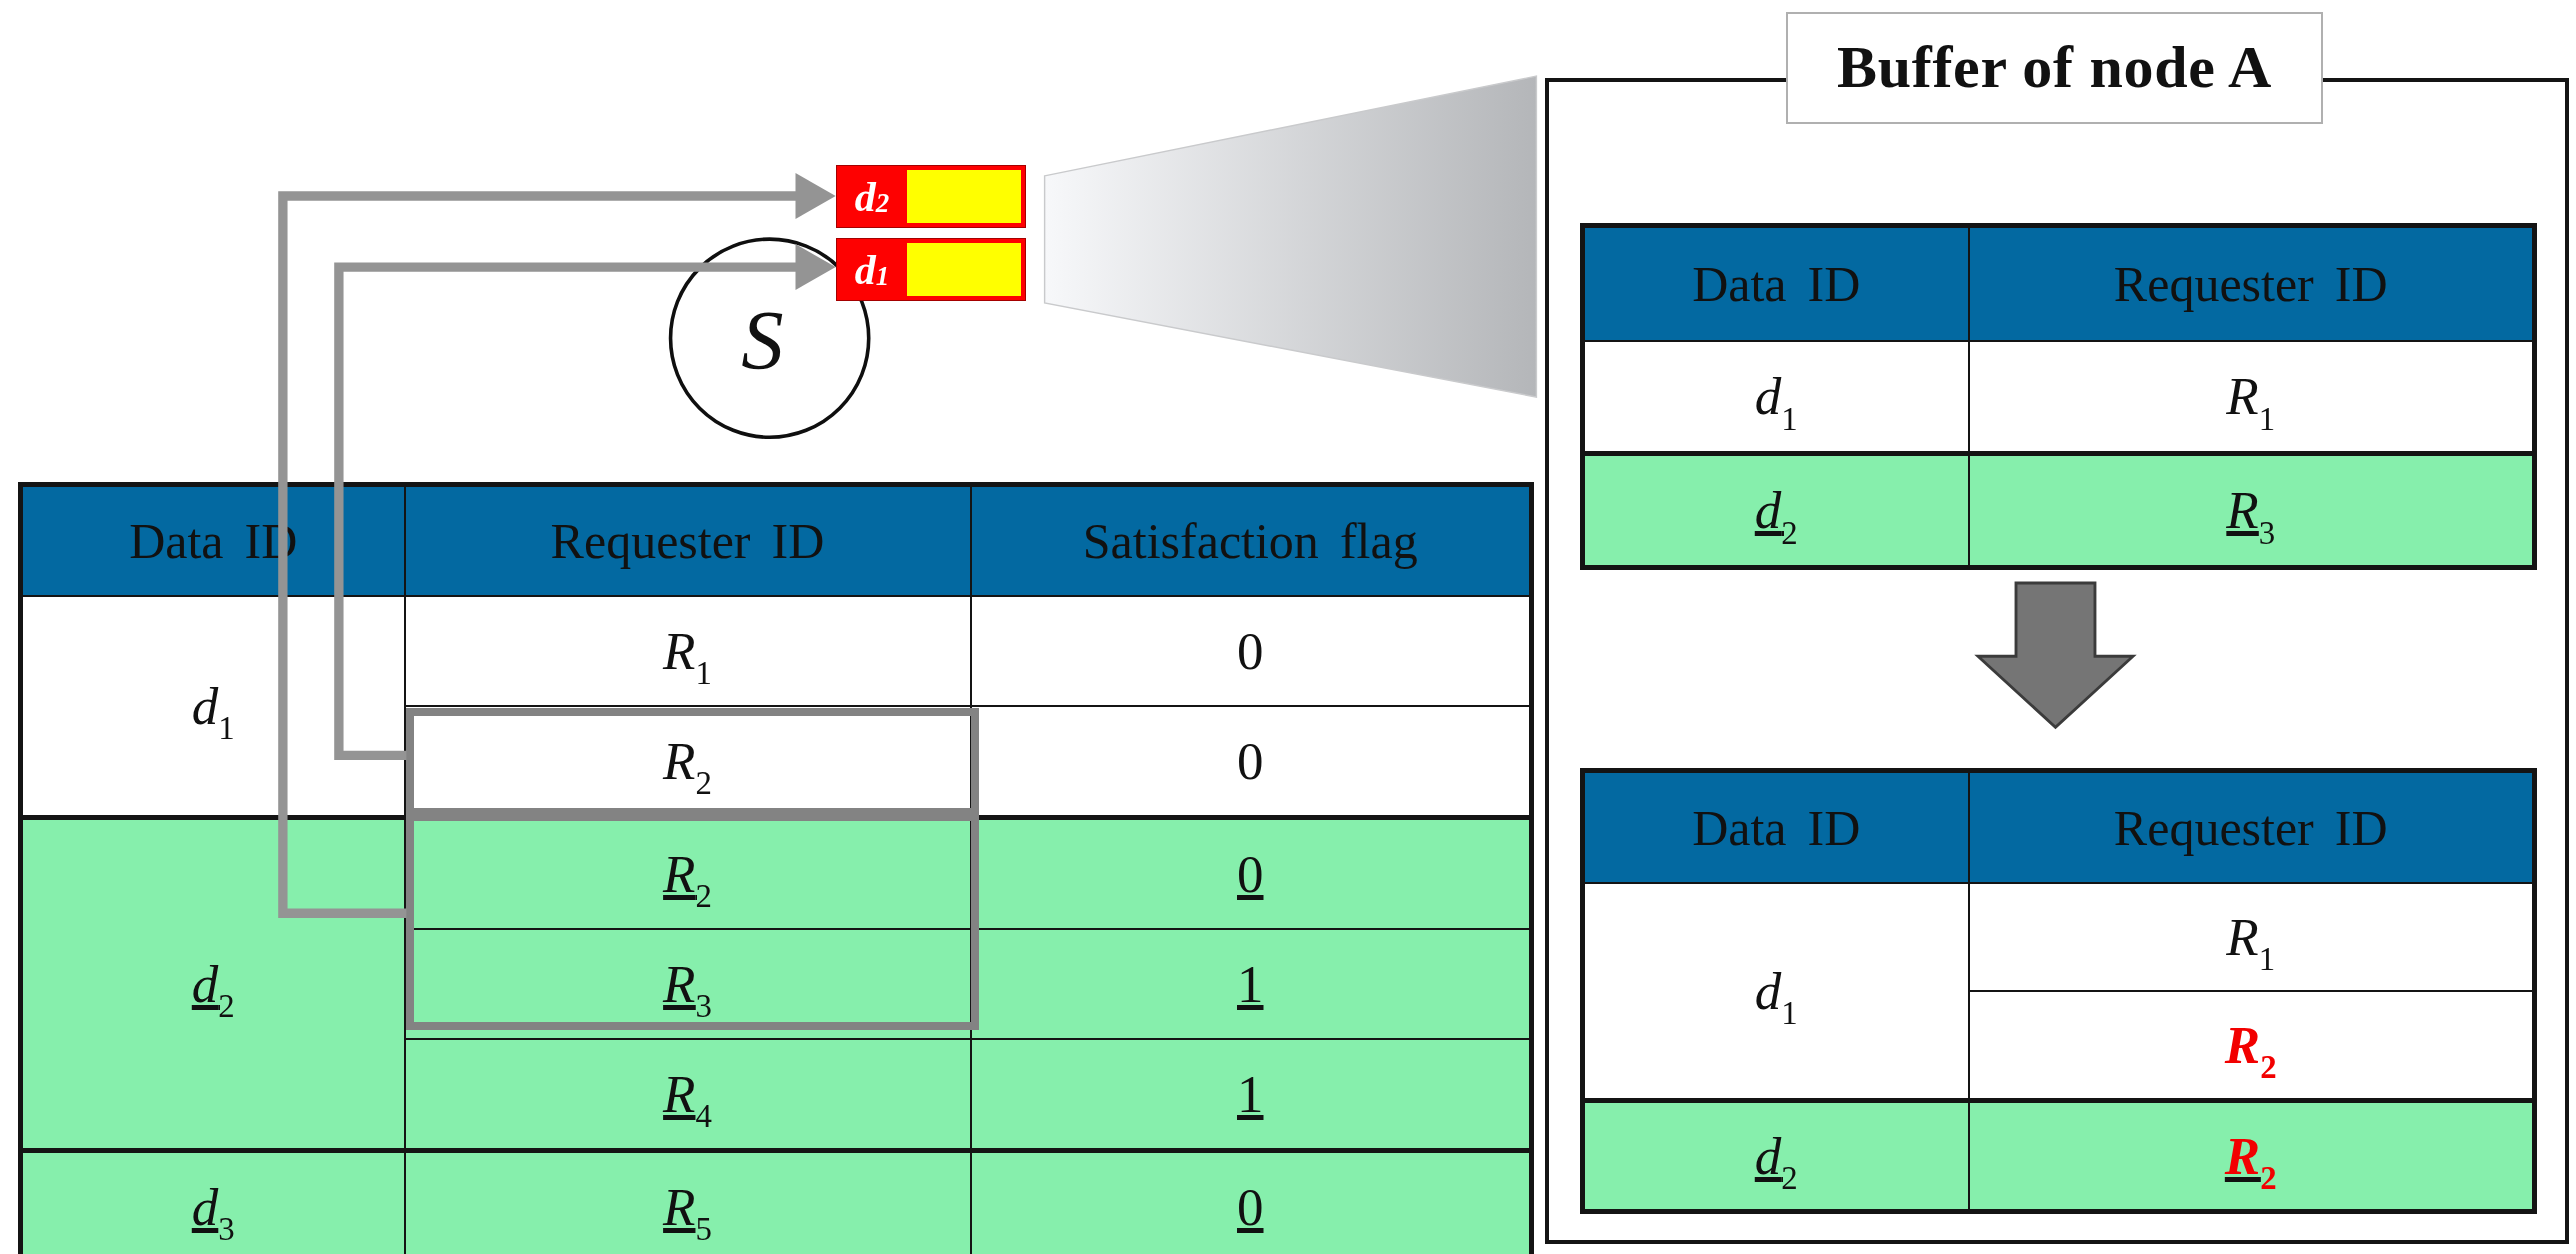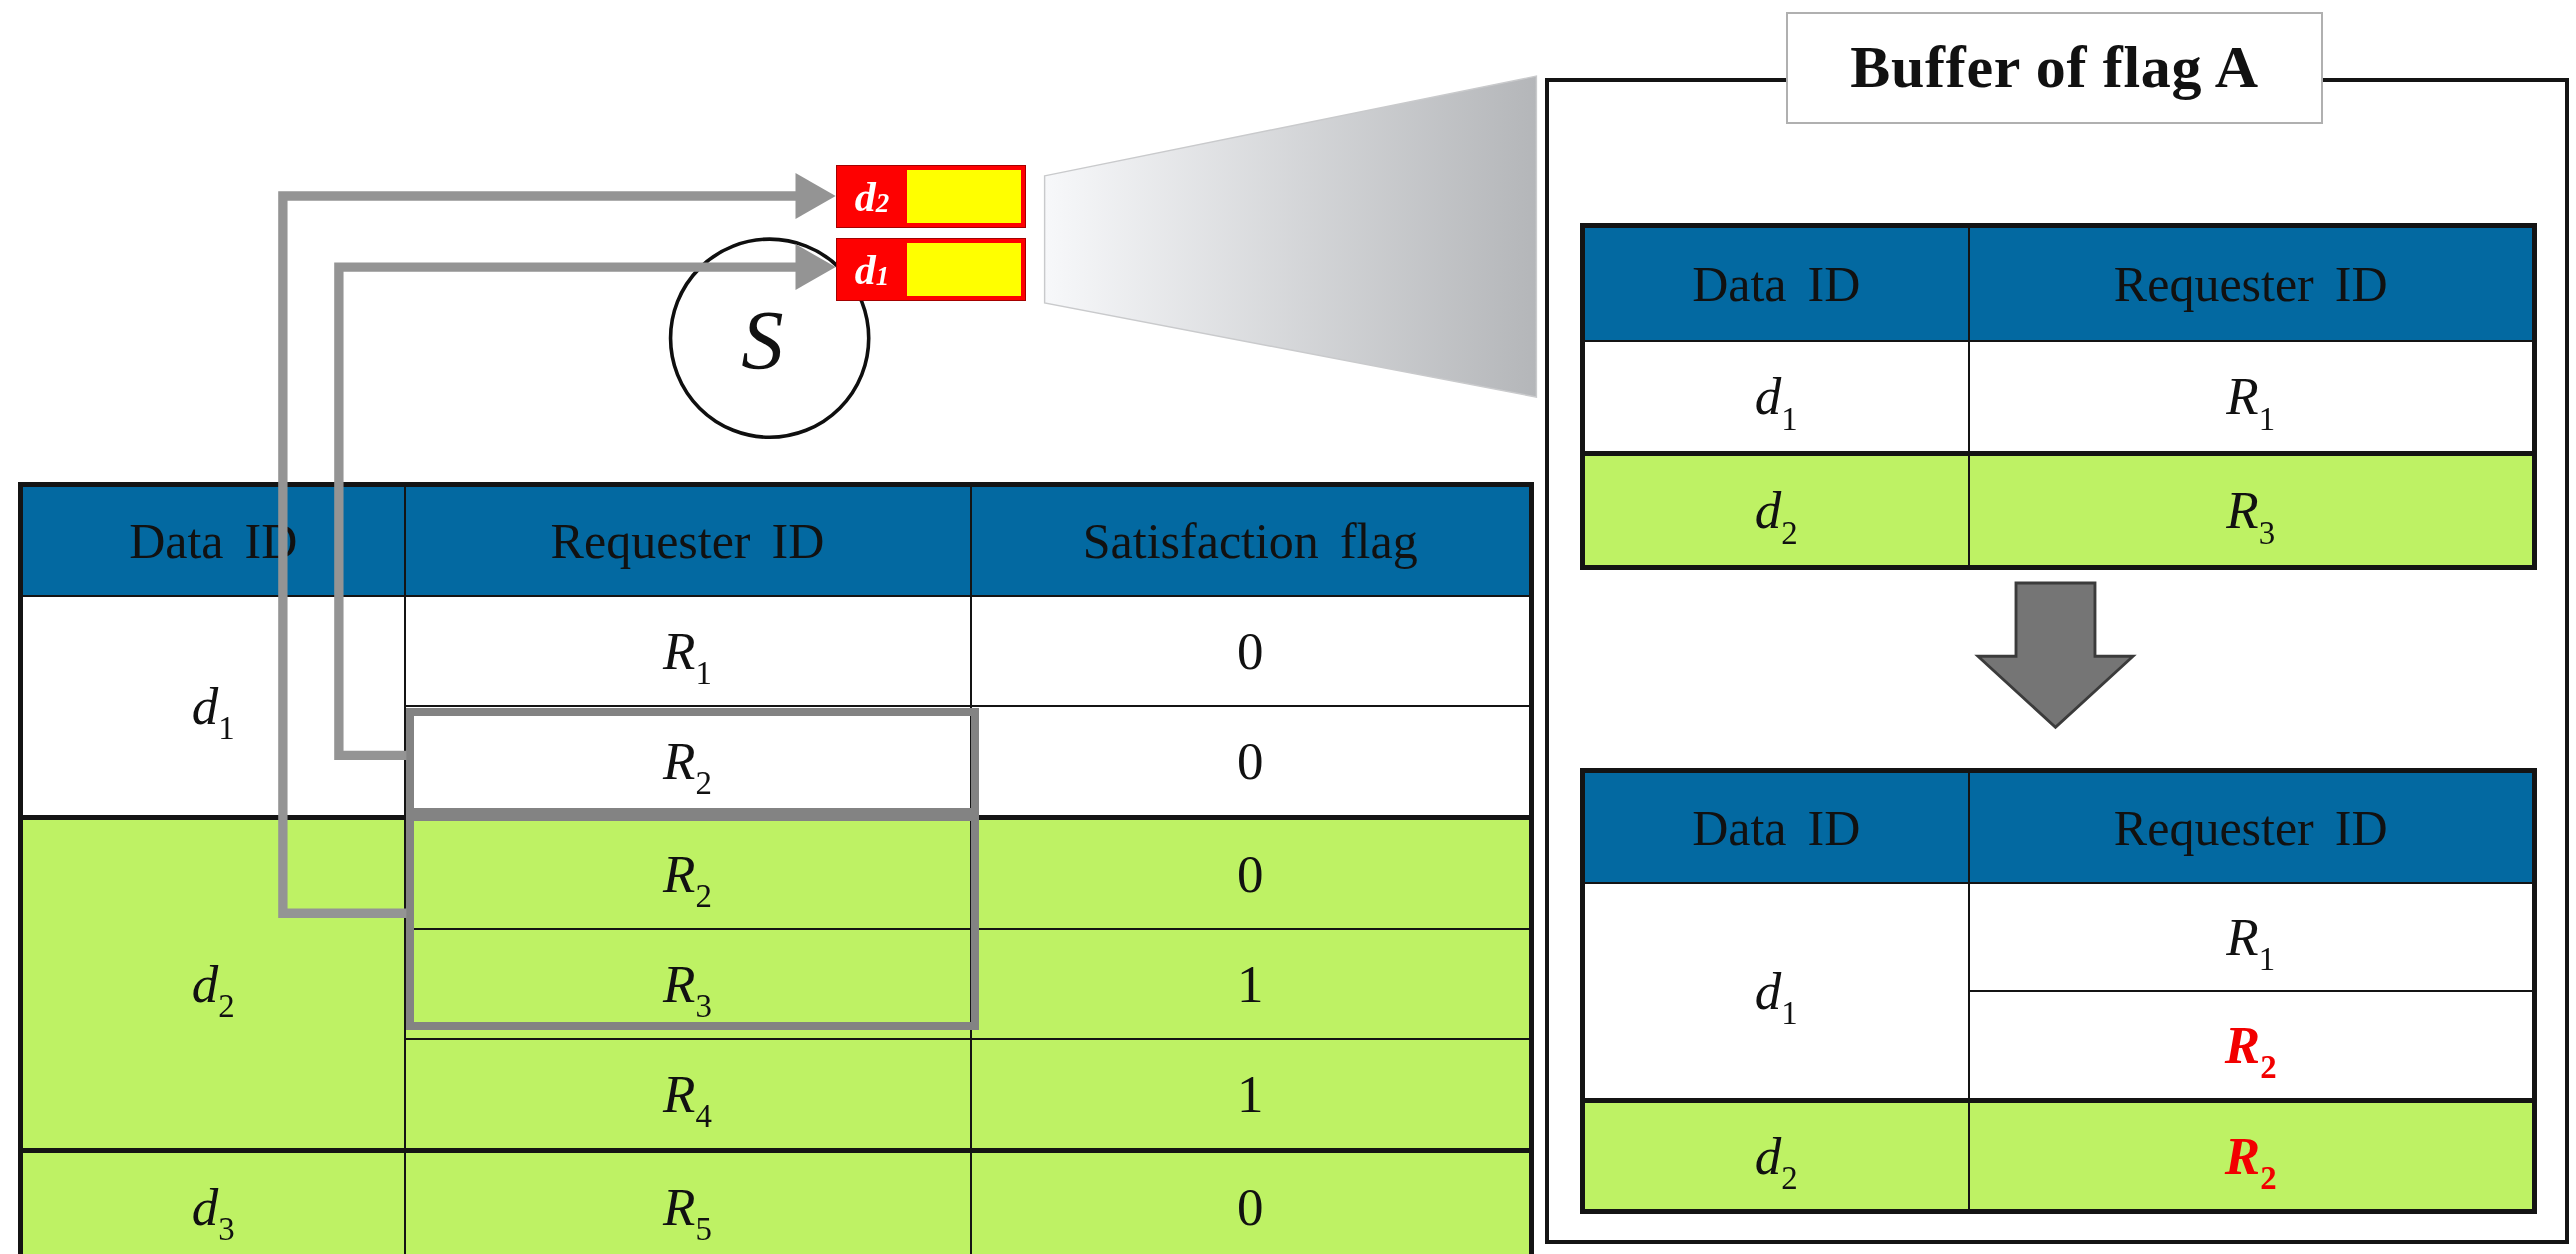--- a/index.html
+++ b/index.html
@@ -16,21 +16,21 @@
   table.tbl {
     position:absolute; border-collapse:collapse; table-layout:fixed;
     background:#ffffff; z-index:3; border:5px solid #141414;
   }
   table.tbl td, table.tbl th {
     border:2.9px solid #141414; padding:0; text-align:center; vertical-align:middle;
     font-size:53px; font-weight:normal; color:#111111; line-height:1;
   }
   table.tbl th { background:#0369a1; font-size:50px; word-spacing:8.6px; height:108px; }
   tr.group-top td { border-top:5px solid #141414; }
-  td.bg-gray, tr td.bg-gray { background:#bef264; }
+  td.bg-gray, tr td.bg-gray { background:#86efac;text-decoration:underline; }
   .var { font-style:italic; }
   table.tbl sub { font-size:0.62em; line-height:0; position:relative; top:0.12em; }
   td.red-cell, td.red-cell .var, td.red-cell sub { color:#f20000; font-weight:bold; }
 
   #left-table { left:18px; top:482px; width:1511px; }
   #left-table td { height:108px; }
 
   #buffer-table-before { left:1580px; top:223px; width:953px; z-index:4; }
   #buffer-table-before th { height:112px; }
   #buffer-table-before td { height:109px; }
@@ -83,21 +83,21 @@
       <linearGradient id="beamGrad" x1="0" y1="0" x2="1" y2="0">
         <stop offset="0" stop-color="#f7f8fa"></stop>
         <stop offset="1" stop-color="#b4b6b9"></stop>
       </linearGradient>
     </defs>
     <polygon points="1455,245 2140,106 2140,553 1455,422" fill="url(#beamGrad)" stroke="#c9cacc" stroke-width="2"></polygon>
   </svg>
 
   <div id="buffer-panel"></div>
   <div id="buffer-panel-title">
-    <span>Buffer of flag A</span>
+    <span>Buffer of node A</span>
   </div>
 
   <table id="left-table" class="tbl">
     <colgroup>
         <col style="width:384px">
         <col style="width:566px">
         <col style="width:561px">
       </colgroup>
     <tbody>
         <tr>

